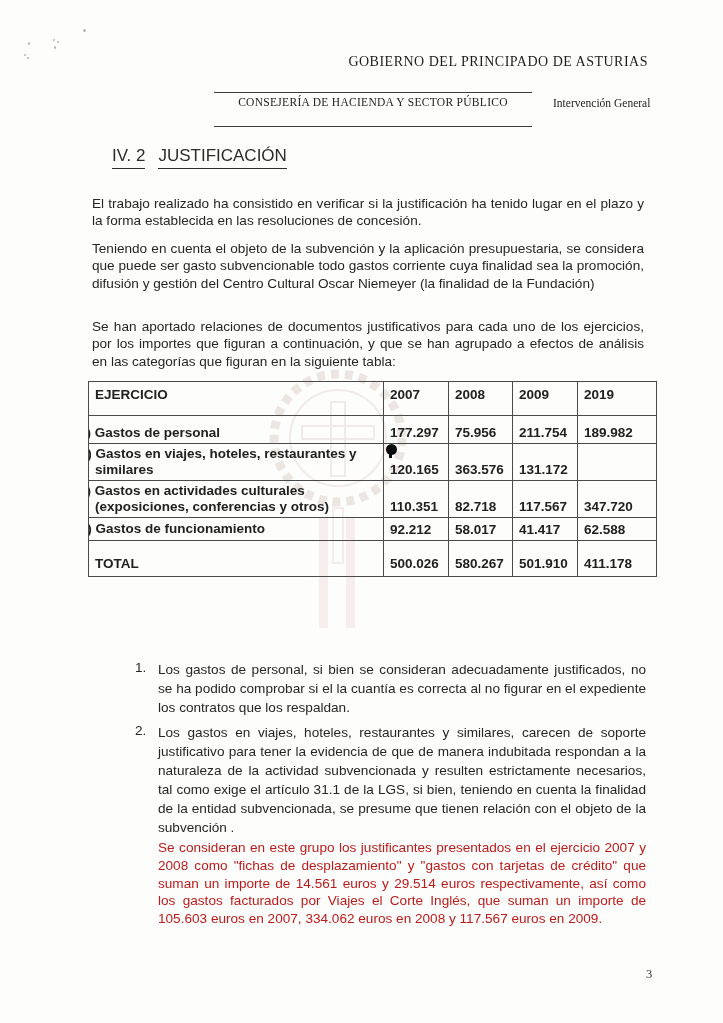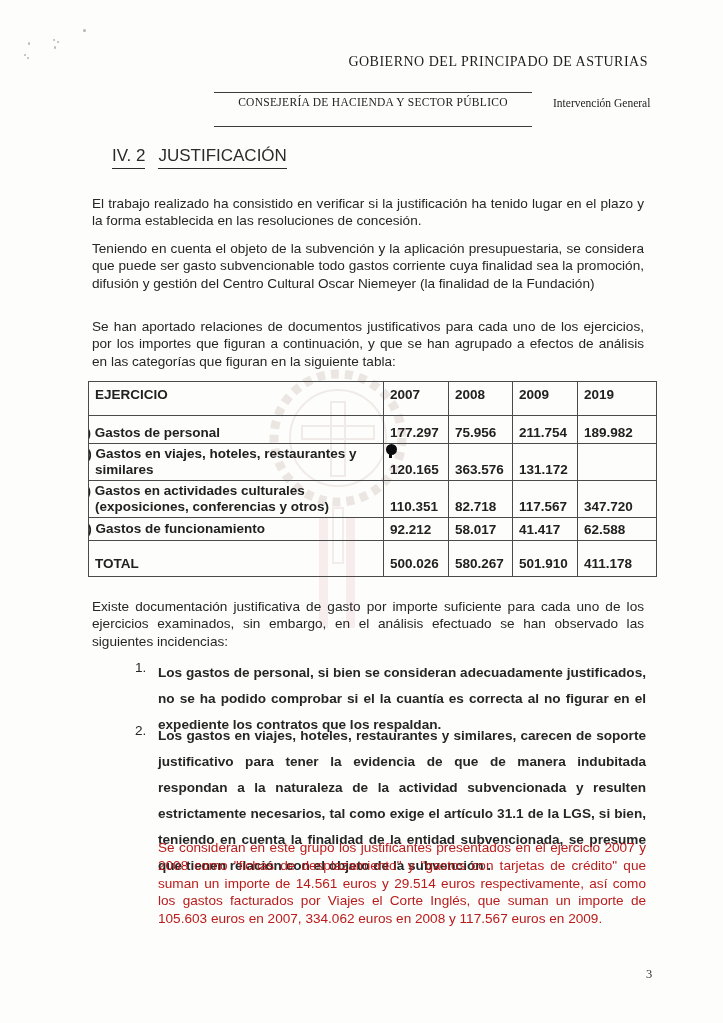--- a/index.html
+++ b/index.html
@@ -64,21 +64,21 @@
     position:absolute; left:386px; top:444px; width:11px; height:11px;
     background:#0b0b0b; border-radius:50%;
   }
   .ink-blot:after{
     content:""; position:absolute; left:3px; top:9px; width:3px; height:5px; background:#0b0b0b;
   }
 
   
   .li{ position:absolute; left:135px; width:511px; display:flex; }
   .li-num{ width:23px; flex:0 0 23px; font-size:13.6px; color:#262626;}
-  .li-text{ flex:1; font-size:13.6px; line-height:26px; text-align:justify; color:#262626;font-weight:bold;}
+  .li-text{ flex:1; font-size:13.6px; line-height:19px; text-align:justify; color:#262626;}
   #item1{top:660px} #item2{top:723px}
   .subpara{
     position:absolute; left:158px; top:839px; width:488px;
     font-size:13.6px; line-height:17.8px; text-align:justify; color:#b91c1c;
   }
 
   .page-number{
     position:absolute; left:646px; top:967px;
     font-family:"Liberation Serif", serif; font-size:12.5px; color:#333;
   }
@@ -181,21 +181,20 @@
         <td>500.026</td>
         <td>580.267</td>
         <td>501.910</td>
         <td>411.178</td>
       </tr>
     </tbody>
   </table>
 
   <div class="ink-blot"></div>
 
-  <p class="para" id="p4">Existe documentación justificativa de gasto por importe suficiente para cada uno de los ejercicios examinados, sin embargo, en el análisis efectuado se han observado las siguientes incidencias:</p>
 
   <div class="li" id="item1">
     <span class="li-num">1.</span>
     <div class="li-text">Los gastos de personal, si bien se consideran adecuadamente justificados, no se ha podido comprobar si el la cuantía es correcta al no figurar en el expediente los contratos que los respaldan.</div>
   </div>
   <div class="li" id="item2">
     <span class="li-num">2.</span>
     <div class="li-text">Los gastos en viajes, hoteles, restaurantes y similares, carecen de soporte justificativo para tener la evidencia de que de manera indubitada respondan a la naturaleza de la actividad subvencionada y resulten estrictamente necesarios, tal como exige el artículo 31.1 de la LGS, si bien, teniendo en cuenta la finalidad de la entidad subvencionada, se presume que tienen relación con el objeto de la subvención .</div>
   </div>
   <div class="subpara">Se consideran en este grupo los justificantes presentados en el ejercicio 2007 y 2008 como "fichas de desplazamiento" y "gastos con tarjetas de crédito" que suman un importe de 14.561 euros y 29.514 euros respectivamente, así como los gastos facturados por Viajes el Corte Inglés, que suman un importe de 105.603 euros en 2007, 334.062 euros en 2008 y 117.567 euros en 2009.</div>

